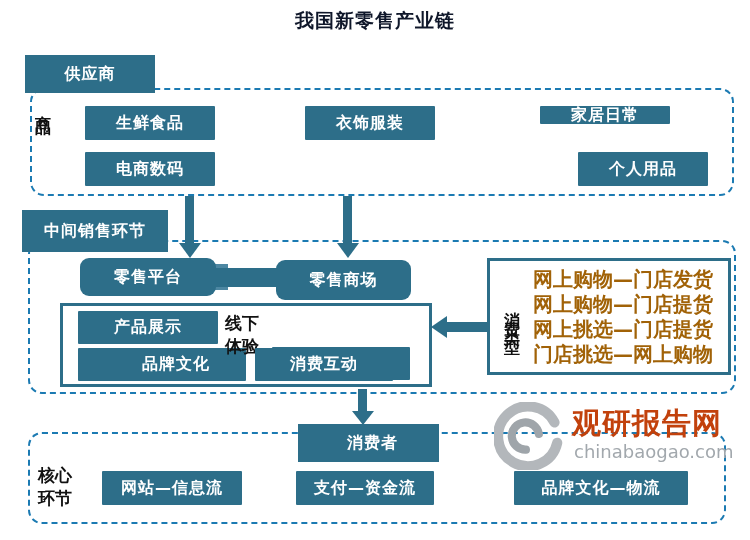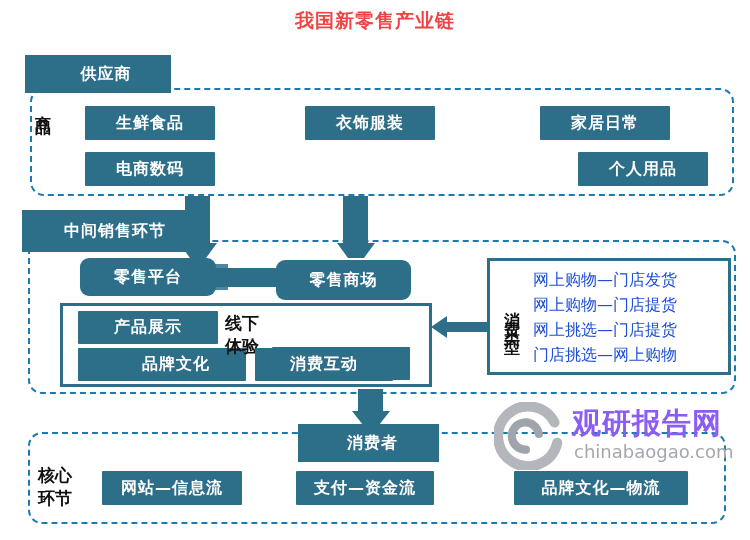--- a/index.html
+++ b/index.html
@@ -1,21 +1,21 @@
 <!DOCTYPE html>
 <html><head>
 <meta charset="utf-8">
 <style>
   html,body{margin:0;padding:0;background:#ffffff;}
   body{font-family:"DejaVu Sans","Liberation Sans",sans-serif;}
   #canvas{position:relative;width:750px;height:540px;background:#fff;overflow:hidden;}
 
   .title{position:absolute;left:0;right:0;top:8px;text-align:center;
          font-family:"DejaVu Serif","Liberation Serif",serif;
-         font-size:19px;font-weight:bold;color:#ef4444;letter-spacing:1px;}
+         font-size:19px;font-weight:bold;color:#0f172a;letter-spacing:1px;}
 
   
   .tag{position:absolute;background:#2d6e89;color:#fff;font-weight:bold;font-size:16px;
        display:flex;align-items:center;justify-content:center;letter-spacing:1px;}
 
   
   .btn{position:absolute;background:#2d6e89;color:#fff;font-weight:bold;font-size:16px;
        display:flex;align-items:center;justify-content:center;border-radius:1px;letter-spacing:1px;}
 
   .dashed-box{position:absolute;border:2px dashed #1b7ab2;border-radius:14px;background:transparent;}
@@ -32,54 +32,54 @@
   .head-left{position:absolute;width:0;height:0;border-top:11px solid transparent;
              border-bottom:11px solid transparent;border-right:16px solid #2d6e89;}
 
   .solid-box{position:absolute;border:3px solid #2d6e89;background:#fff;}
 
   .type-box{position:absolute;left:487px;top:258px;width:244px;height:117px;
             border:3px solid #2d6e89;background:#fff;box-sizing:border-box;
             display:flex;align-items:center;gap:13px;padding:4px 6px 4px 14px;}
   .type-side{writing-mode:vertical-rl;text-orientation:upright;font-weight:bold;
              font-size:16px;letter-spacing:9px;color:#111;line-height:1;}
-  .type-lines{font-weight:normal;font-size:16px;color:#1d4ed8;line-height:25px;white-space:nowrap;}
+  .type-lines{font-weight:bold;font-size:20px;color:#a16207;line-height:25px;white-space:nowrap;}
 
   .watermark{position:absolute;left:494px;top:398px;width:246px;height:78px;z-index:6;}
   .wm-name{position:absolute;left:78px;top:6px;font-size:29px;font-weight:bold;
-           color:#8b5cf6;letter-spacing:1px;white-space:nowrap;}
+           color:#c2410c;letter-spacing:1px;white-space:nowrap;}
   .wm-domain{position:absolute;left:80px;top:43px;font-size:18px;color:#a2a8ad;white-space:nowrap;}
 
-  .z2{z-index:2;padding-left:16px;} .z3{z-index:3;}
+  .z2{z-index:2;} .z3{z-index:3;}
 </style>
 </head>
 <body>
 
 <div id="canvas">
 
   <div class="title">我国新零售产业链</div>
 
   <div class="tag z2" style="left:25px;top:55px;width:130px;height:38px;">供应商</div>
 
   <div class="dashed-box" style="left:30px;top:88px;width:700px;height:104px;"></div>
 
   <div class="vlabel" style="left:32px;top:102px;font-size:16px;letter-spacing:5px;">商品</div>
 
   <div class="btn" style="left:85px;top:106px;width:130px;height:34px;">生鲜食品</div>
   <div class="btn" style="left:305px;top:106px;width:130px;height:34px;">衣饰服装</div>
-  <div class="btn" style="left:540px;top:106px;width:130px;height:34px;">家居日常</div>
+  <div class="btn" style="left:540px;top:106px;width:130px;height:18px;">家居日常</div>
   <div class="btn" style="left:85px;top:152px;width:130px;height:34px;">电商数码</div>
   <div class="btn" style="left:540px;top:152px;width:130px;height:34px;margin-left:38px;">个人用品</div>
 
   <div class="shaft-v z2" style="left:185px;top:196px;height:47px;"></div>
   <div class="head-down z2" style="left:179px;top:243px;"></div>
   <div class="shaft-v z2" style="left:343px;top:196px;height:47px;"></div>
   <div class="head-down z2" style="left:337px;top:243px;"></div>
 
-  <div class="tag z3" style="left:22px;top:210px;width:146px;height:42px;padding-left:20px;">中间销售环节</div>
+  <div class="tag z3" style="left:22px;top:210px;width:146px;height:42px;">中间销售环节</div>
 
   <div class="dashed-box" style="left:28px;top:240px;width:704px;height:150px;"></div>
 
   <div class="btn z3" style="left:80px;top:258px;width:136px;height:38px;border-radius:9px;">零售平台</div>
   <div style="position:absolute;left:202px;top:264px;width:26px;height:26px;background:#4d87a2;"></div>
   <div style="position:absolute;left:214px;top:268px;width:66px;height:19px;background:#2d6e89;"></div>
   <div class="btn z3" style="left:276px;top:260px;width:135px;height:40px;border-radius:9px;">零售商场</div>
 
   <div class="solid-box" style="left:60px;top:303px;width:372px;height:84px;box-sizing:border-box;"></div>
   <div class="btn" style="left:78px;top:311px;width:140px;height:33px;">产品展示</div>

